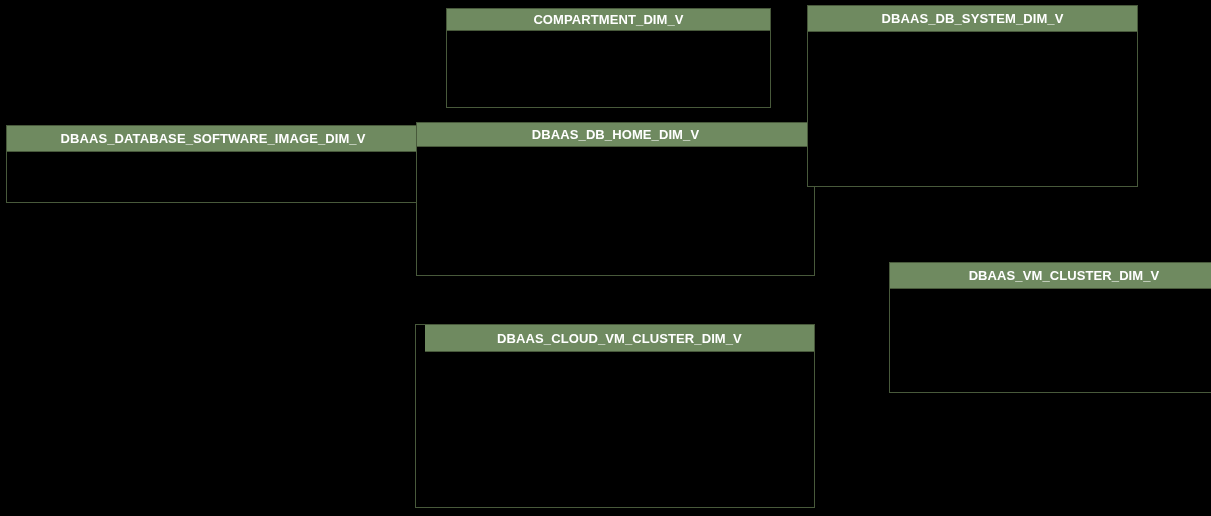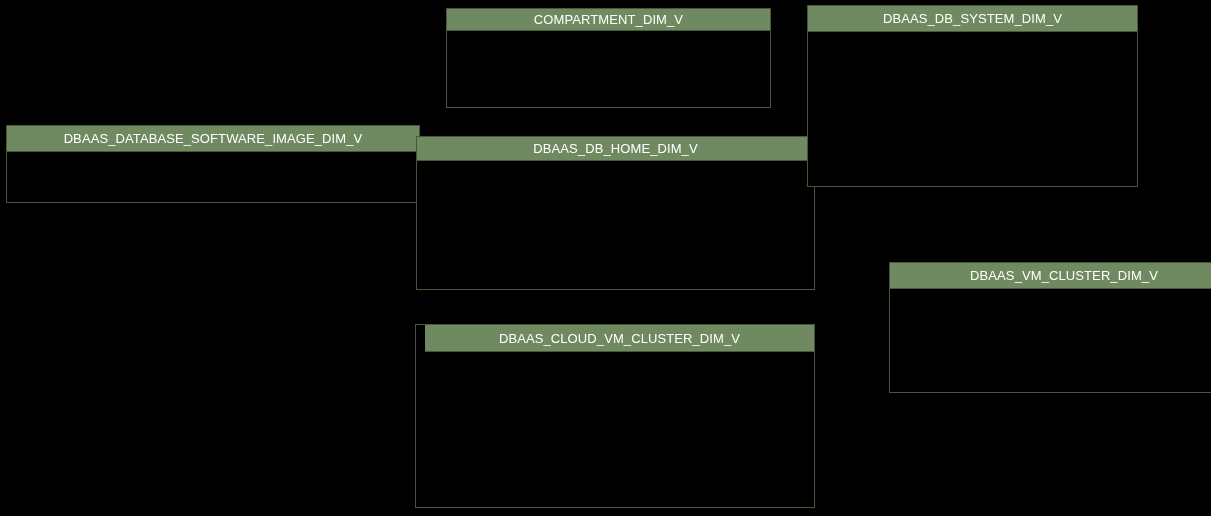--- a/index.html
+++ b/index.html
@@ -23,21 +23,21 @@
     display: flex;
     flex-direction: column;
   }
   .entity-header {
     flex: 0 0 auto;
     box-sizing: border-box;
     background: var(--header-fill, #6f8a60);
     border-bottom: 1px solid var(--border-color, #48593b);
     color: var(--header-text, #ffffff);
     font-size: 13px;
-    font-weight: normal;
+    font-weight: bold;
     letter-spacing: 0.1px;
     display: flex;
     align-items: center;
     justify-content: center;
     white-space: nowrap;
     overflow: hidden;
     cursor: default;
   }
   .entity-body {
     flex: 1 1 auto;
@@ -53,21 +53,21 @@
       <span class="entity-title">COMPARTMENT_DIM_V</span>
     </div>
     <div class="entity-body"></div>
   </div>
     <div class="entity" style="left: 6px; top: 125px; width: 414px; height: 78px;">
     <div class="entity-header" style="height: 26px;">
       <span class="entity-title">DBAAS_DATABASE_SOFTWARE_IMAGE_DIM_V</span>
     </div>
     <div class="entity-body"></div>
   </div>
-    <div class="entity" style="left: 416px; top: 136px; width: 399px; height: 154px;">
+    <div class="entity" style="left: 416px; top: 122px; width: 399px; height: 154px;">
     <div class="entity-header" style="height: 24px;">
       <span class="entity-title">DBAAS_DB_HOME_DIM_V</span>
     </div>
     <div class="entity-body"></div>
   </div>
     <div class="entity" style="left: 807px; top: 5px; width: 331px; height: 182px;">
     <div class="entity-header" style="height: 26px;">
       <span class="entity-title">DBAAS_DB_SYSTEM_DIM_V</span>
     </div>
     <div class="entity-body"></div>

